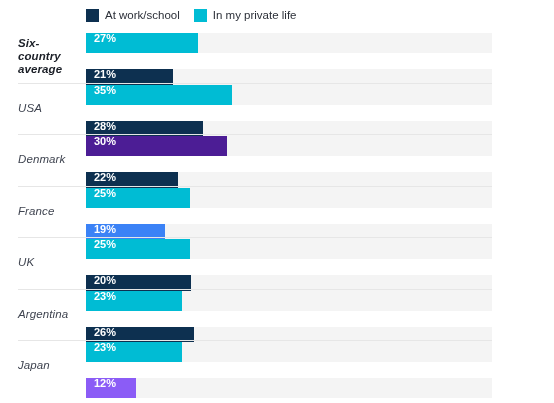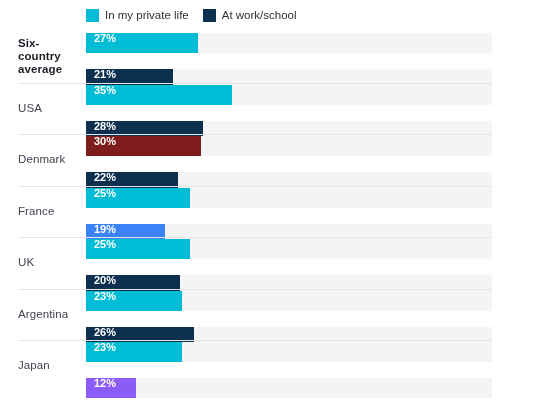--- a/index.html
+++ b/index.html
@@ -77,20 +77,21 @@
     left: 18px;
     top: 0;
     width: 64px;
     height: 100%;
     display: flex;
     align-items: center;
     font-size: 11.5px;
     color: #3f4450;
     line-height: 13px;
     letter-spacing: 0.1px;
+    font-style: italic;
   }
   .row.emphasis .row-label {
     font-weight: bold;
     color: #1b1f27;
   }
 
   .bars {
     position: absolute;
     left: 86px;
     top: 2px;
@@ -123,27 +124,27 @@
     line-height: 11px;
   }
 </style>
 </head>
 <body>
 
 <div id="chart-root">
 
   <div id="legend">
     <div class="legend-entry">
+      <span class="legend-swatch" style="background: rgb(13, 48, 80);"></span>
+      <span class="legend-label">At work/school</span>
+    </div>
+    <div class="legend-entry">
       <span class="legend-swatch" style="background: rgb(0, 188, 212);"></span>
       <span class="legend-label">In my private life</span>
     </div>
-    <div class="legend-entry">
-      <span class="legend-swatch" style="background: rgb(13, 48, 80);"></span>
-      <span class="legend-label">At work/school</span>
-    </div>
   </div>
 
   <div id="plot">
       <div class="row emphasis">
         <div class="row-sep"></div>
         <div class="row-label">Six-country average</div>
         <div class="bars">
           <div class="track">
             <div class="bar s0" style="width: 112.431px; background: rgb(0, 188, 212);">
               <span class="bar-value">27%</span>
@@ -170,21 +171,21 @@
               <span class="bar-value">28%</span>
             </div>
           </div>
         </div>
       </div>
       <div class="row">
         <div class="row-sep"></div>
         <div class="row-label">Denmark</div>
         <div class="bars">
           <div class="track">
-            <div class="bar s0" style="width: 115px; background: #7f1d1d;">
+            <div class="bar s0" style="width: 141px; background: #4c1d95;">
               <span class="bar-value">30%</span>
             </div>
           </div>
           <div class="track">
             <div class="bar s1" style="width: 92px; background: rgb(13, 48, 80);">
               <span class="bar-value">22%</span>
             </div>
           </div>
         </div>
       </div>
@@ -207,21 +208,21 @@
       <div class="row">
         <div class="row-sep"></div>
         <div class="row-label">UK</div>
         <div class="bars">
           <div class="track">
             <div class="bar s0" style="width: 104.103px; background: rgb(0, 188, 212);">
               <span class="bar-value">25%</span>
             </div>
           </div>
           <div class="track">
-            <div class="bar s1" style="width: 94px; background: rgb(13, 48, 80);">
+            <div class="bar s1" style="width: 105px; background: rgb(13, 48, 80);">
               <span class="bar-value">20%</span>
             </div>
           </div>
         </div>
       </div>
       <div class="row">
         <div class="row-sep"></div>
         <div class="row-label">Argentina</div>
         <div class="bars">
           <div class="track">

